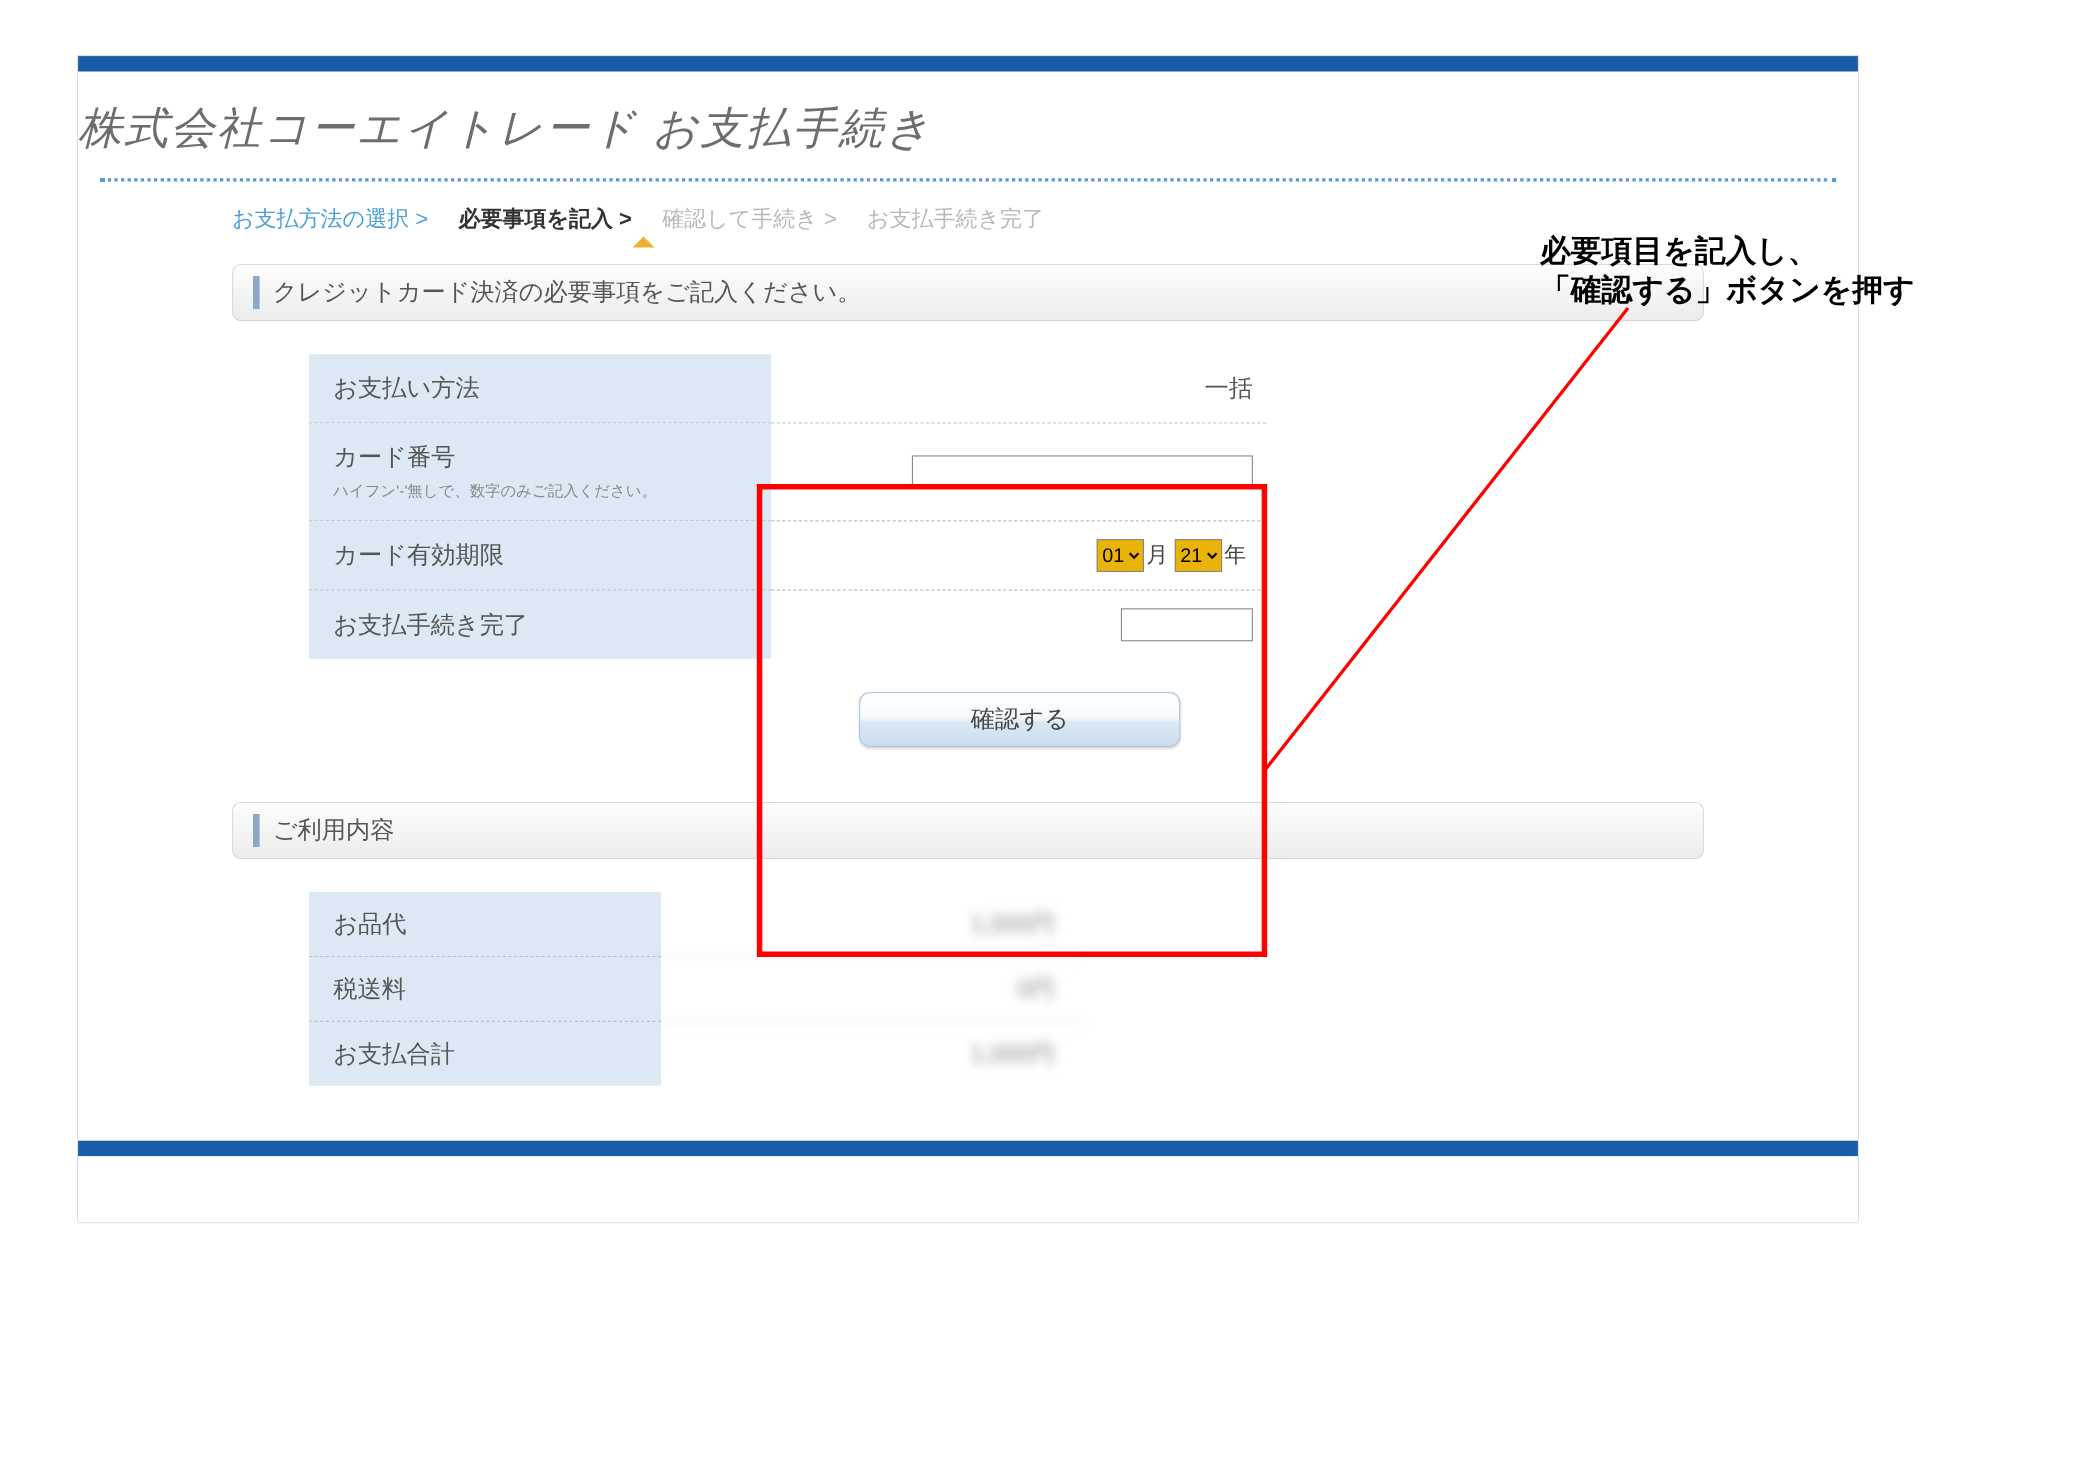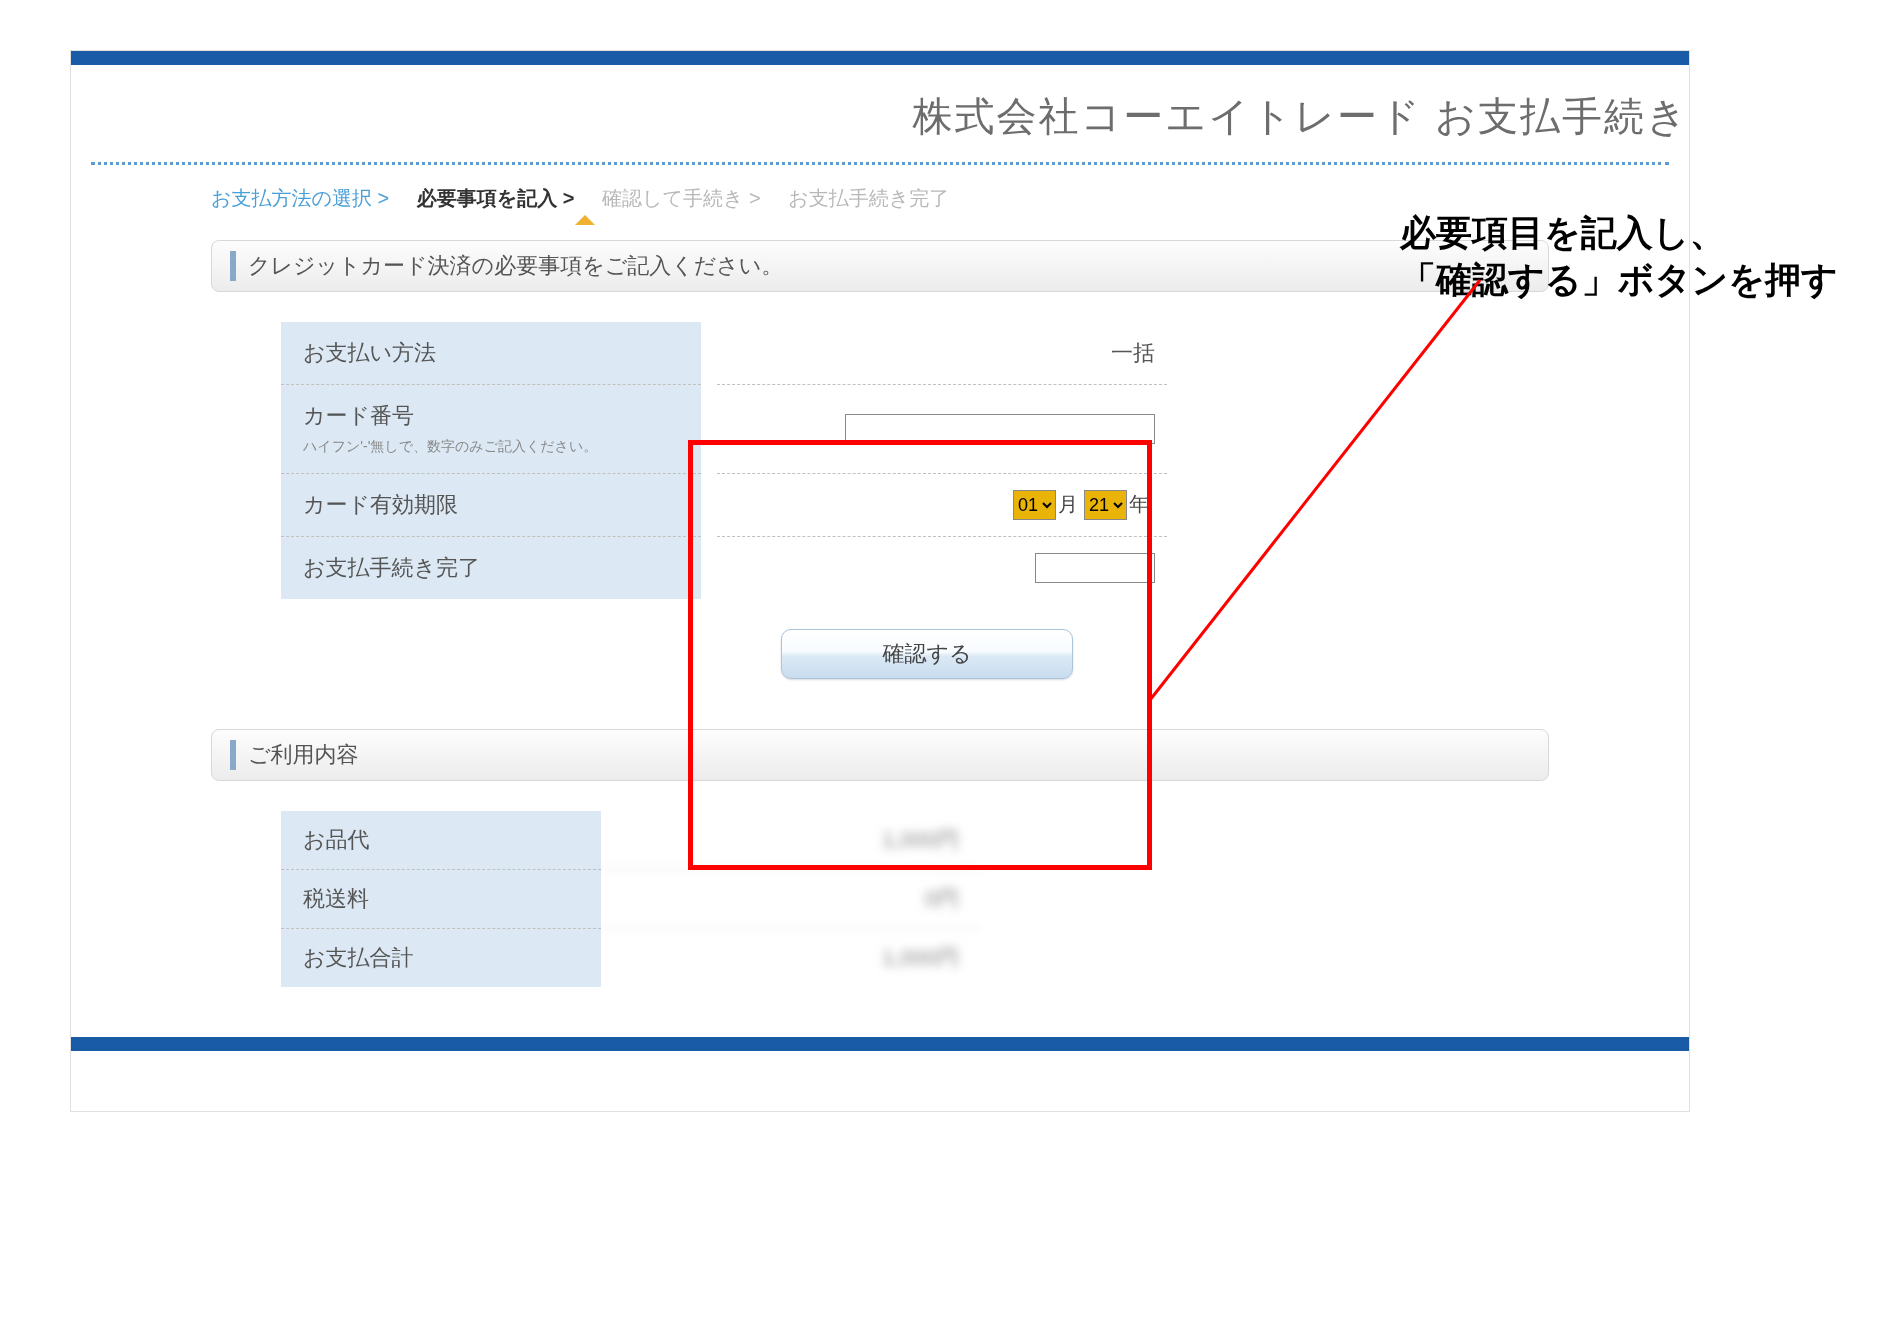--- a/index.html
+++ b/index.html
@@ -18,26 +18,27 @@
       border: 1px solid #e0e0e0;
       background: #fff;
       padding-bottom: 60px;
     }
     .top-bar {
       height: 14px;
       background: #1a5ba8;
       margin-bottom: 24px;
     }
     .page-title {
-      text-align: right;
+      text-align: left;
       font-size: 40px;
       font-weight: 400;
       color: #6d6d6d;
       letter-spacing: 2px;
       margin-bottom: 18px;
+      font-style: italic;
     }
     .dotted-divider {
       border-bottom: 3px dotted #5b9bd5;
       margin: 0 20px 20px 20px;
     }
     .breadcrumb {
       padding: 0 140px 28px 140px;
       font-size: 20px;
       position: relative;
     }
@@ -96,21 +97,20 @@
     .form-value {
       flex: 0 0 450px;
       padding: 14px 12px;
       text-align: right;
       font-size: 22px;
       color: #555;
       border-bottom: 1px dashed #c0c0c0;
       display: flex;
       align-items: center;
       justify-content: flex-end;
-      margin-left: 16px;
     }
     .form-row.no-dash .form-label,
     .form-row.no-dash .form-value {
       border-bottom: none;
     }
     .card-input {
       width: 310px;
       height: 30px;
       border: 1px solid #888;
       padding: 0 6px;
@@ -153,21 +153,21 @@
     .red-box.main {
       left: 688px;
       top: 440px;
       width: 464px;
       height: 430px;
     }
     .annotation {
       position: absolute;
       left: 1400px;
       top: 210px;
-      font-size: 36px;
+      font-size: 28px;
       font-weight: bold;
       color: #000;
       line-height: 1.3;
       text-align: left;
       white-space: nowrap;
     }
     .annotation-line {
       position: absolute;
       pointer-events: none;
     }

